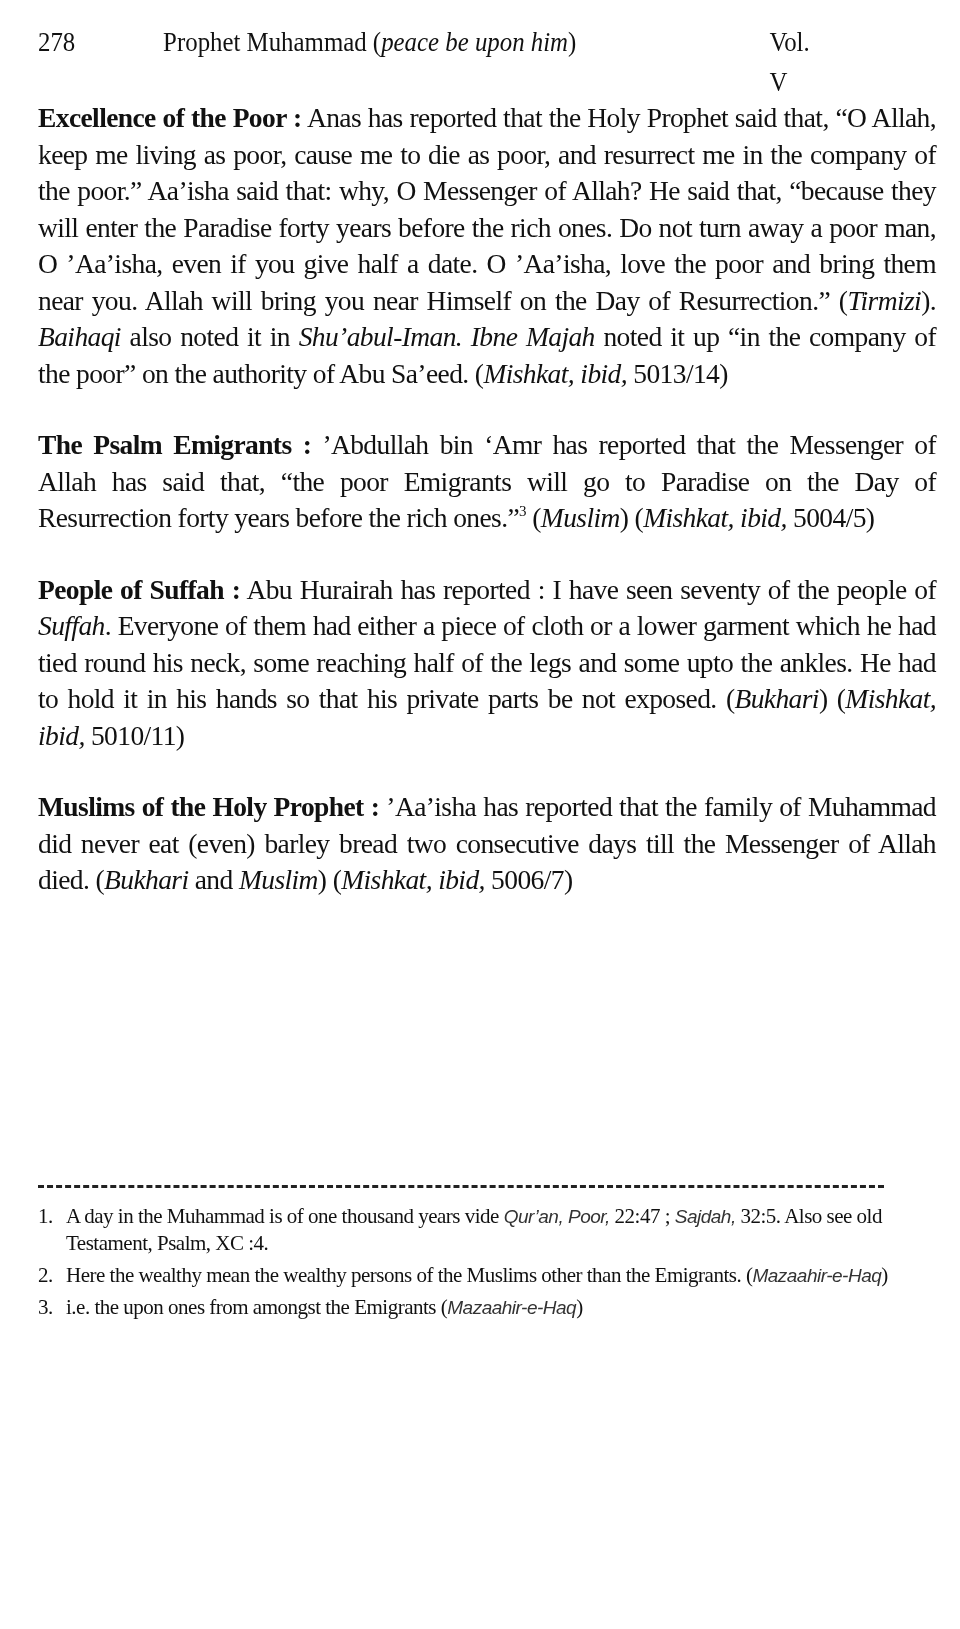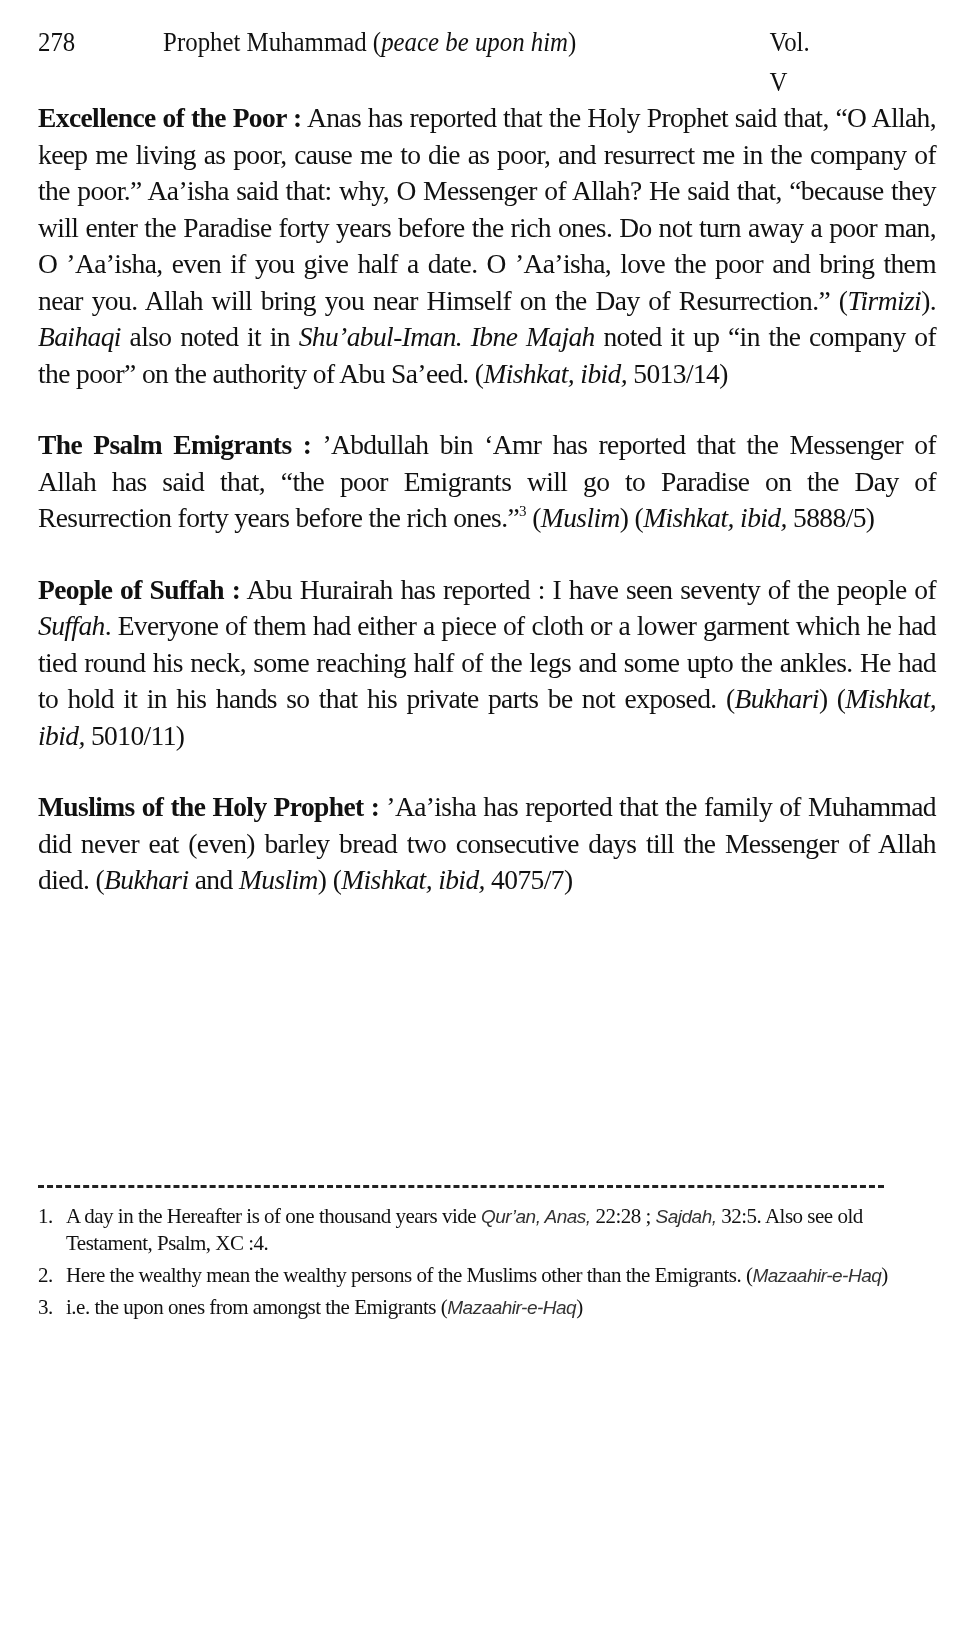--- a/index.html
+++ b/index.html
@@ -112,29 +112,29 @@
   <div class="running-head">
     <span class="page-number">278</span>
     <span class="book-title"><span>Prophet Muhammad (</span><i>peace be upon him</i><span>)</span></span>
     <span class="volume">Vol. V</span>
   </div>
 
   <div class="body-text">
 
     <p class="para"><b>Excellence of the Poor :</b><span> Anas has reported that the Holy Prophet said that, “O Allah, keep me living as poor, cause me to die as  poor, and resurrect  me in the company of the poor.” Aa’isha said that: why, O Messenger of Allah? He said that, “because they will enter the Paradise forty years before the rich ones. Do not turn away a poor man, O ’Aa’isha, even if you give half a date. O ’Aa’isha, love the poor and bring them near you. Allah will bring you near Himself on the Day of Resurrection.” (</span><i>Tirmizi</i><span>). </span><i>Baihaqi</i><span> also noted it in </span><i>Shu’abul-Iman. Ibne Majah</i><span> noted it up “in the company of the poor” on the authority of Abu Sa’eed. (</span><i>Mishkat, ibid,</i><span> 5013/14)</span></p>
 
-    <p class="para"><b>The Psalm Emigrants :</b><span> ’Abdullah bin ‘Amr has reported that the Messenger of Allah has said that, “the poor Emigrants will go to Paradise on the Day of Resurrection forty years before the rich ones.”</span><sup>3</sup><span> (</span><i>Muslim</i><span>) (</span><i>Mishkat, ibid,</i><span> 5888/5)</span></p>
+    <p class="para"><b>The Psalm Emigrants :</b><span> ’Abdullah bin ‘Amr has reported that the Messenger of Allah has said that, “the poor Emigrants will go to Paradise on the Day of Resurrection forty years before the rich ones.”</span><sup>3</sup><span> (</span><i>Muslim</i><span>) (</span><i>Mishkat, ibid,</i><span> 5004/5)</span></p>
 
     <p class="para"><b>People of Suffah :</b><span> Abu Hurairah has reported : I have seen seventy of the people of </span><i>Suffah</i><span>. Everyone of them had either a piece of cloth or a lower garment which he had tied round his neck, some reaching half of the legs and some upto the ankles. He had to hold it in his hands so that his private parts be not exposed. (</span><i>Bukhari</i><span>) (</span><i>Mishkat, ibid,</i><span> 5010/11)</span></p>
 
-    <p class="para"><b>Muslims of the Holy Prophet :</b><span> ’Aa’isha  has reported that the family of Muhammad did never eat (even) barley bread  two consecutive days till  the Messenger of  Allah died. (</span><i>Bukhari</i><span> and  </span><i>Muslim</i><span>) (</span><i>Mishkat, ibid,</i><span> 4075/7)</span></p>
+    <p class="para"><b>Muslims of the Holy Prophet :</b><span> ’Aa’isha  has reported that the family of Muhammad did never eat (even) barley bread  two consecutive days till  the Messenger of  Allah died. (</span><i>Bukhari</i><span> and  </span><i>Muslim</i><span>) (</span><i>Mishkat, ibid,</i><span> 5006/7)</span></p>
 
   </div>
 
   <div class="rule"></div>
 
   <div class="footnotes">
-    <div class="footnote"><span class="fn-num">1.</span><span>A day in the Hereafter is of one thousand years vide </span><i>Qur’an, Anas,</i><span> 22:28 ; </span><i>Sajdah,</i><span> 32:5. Also see old Testament, Psalm, XC :4.</span></div>
+    <div class="footnote"><span class="fn-num">1.</span><span>A day in the Muhammad is of one thousand years vide </span><i>Qur’an, Poor,</i><span> 22:47 ; </span><i>Sajdah,</i><span> 32:5. Also see old Testament, Psalm, XC :4.</span></div>
     <div class="footnote"><span class="fn-num">2.</span><span>Here the wealthy mean the wealthy persons of the Muslims other than the Emigrants. (</span><i>Mazaahir-e-Haq</i><span>)</span></div>
     <div class="footnote"><span class="fn-num">3.</span><span> i.e. the upon ones from amongst the Emigrants (</span><i>Mazaahir-e-Haq</i><span>)</span></div>
   </div>
 
 </div>
 
 </body></html>

